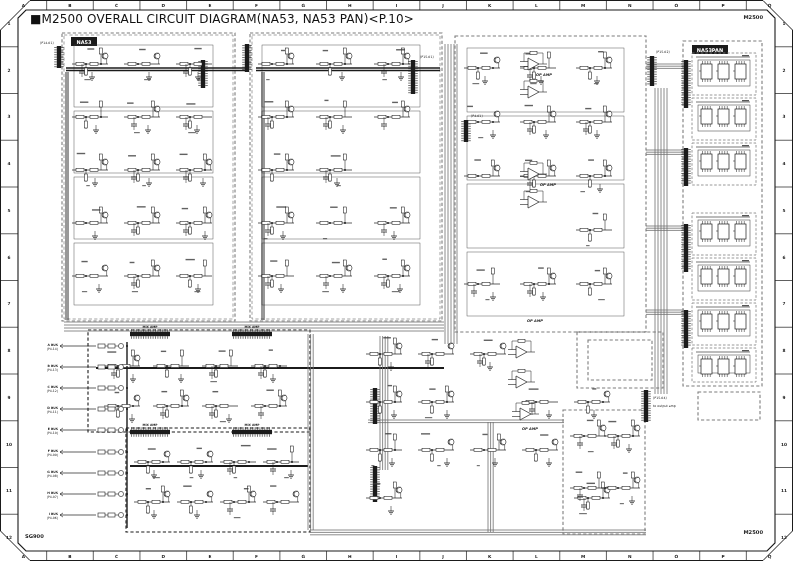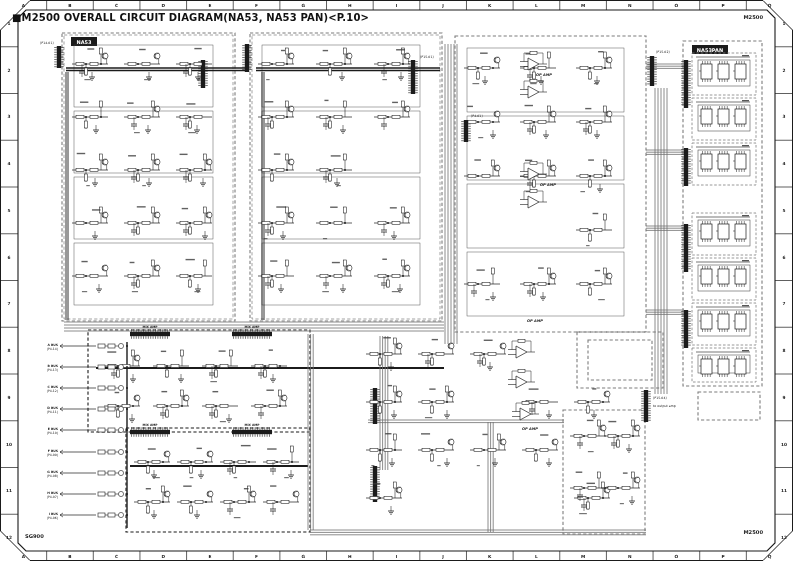--- a/index.html
+++ b/index.html
@@ -1,19 +1,19 @@
 <!DOCTYPE html>
 <html><head>
 <meta charset="utf-8">
 <style>
   html,body{margin:0;padding:0;background:#e8e8e8;}
   .sheet{position:relative;width:793px;height:561px;background:#ffffff;overflow:hidden;
          font-family:"DejaVu Sans", sans-serif;}
   svg{position:absolute;left:0;top:0;}
-  .title{position:absolute;left:12px;top:12px;font-size:10px;font-weight:700;
+  .title{position:absolute;left:30px;top:12px;font-size:12px;font-weight:400;
          color:#111;letter-spacing:.15px;white-space:nowrap;}
   .ref{position:absolute;font-size:5.2px;font-weight:700;color:#222;}
   .ref.tr{right:30px;top:14px;}
   .ref.br{right:30px;bottom:26px;}
   .ref.bl{left:25px;bottom:22px;}
 </style>
 </head>
 <body>
 
 <div class="sheet">

